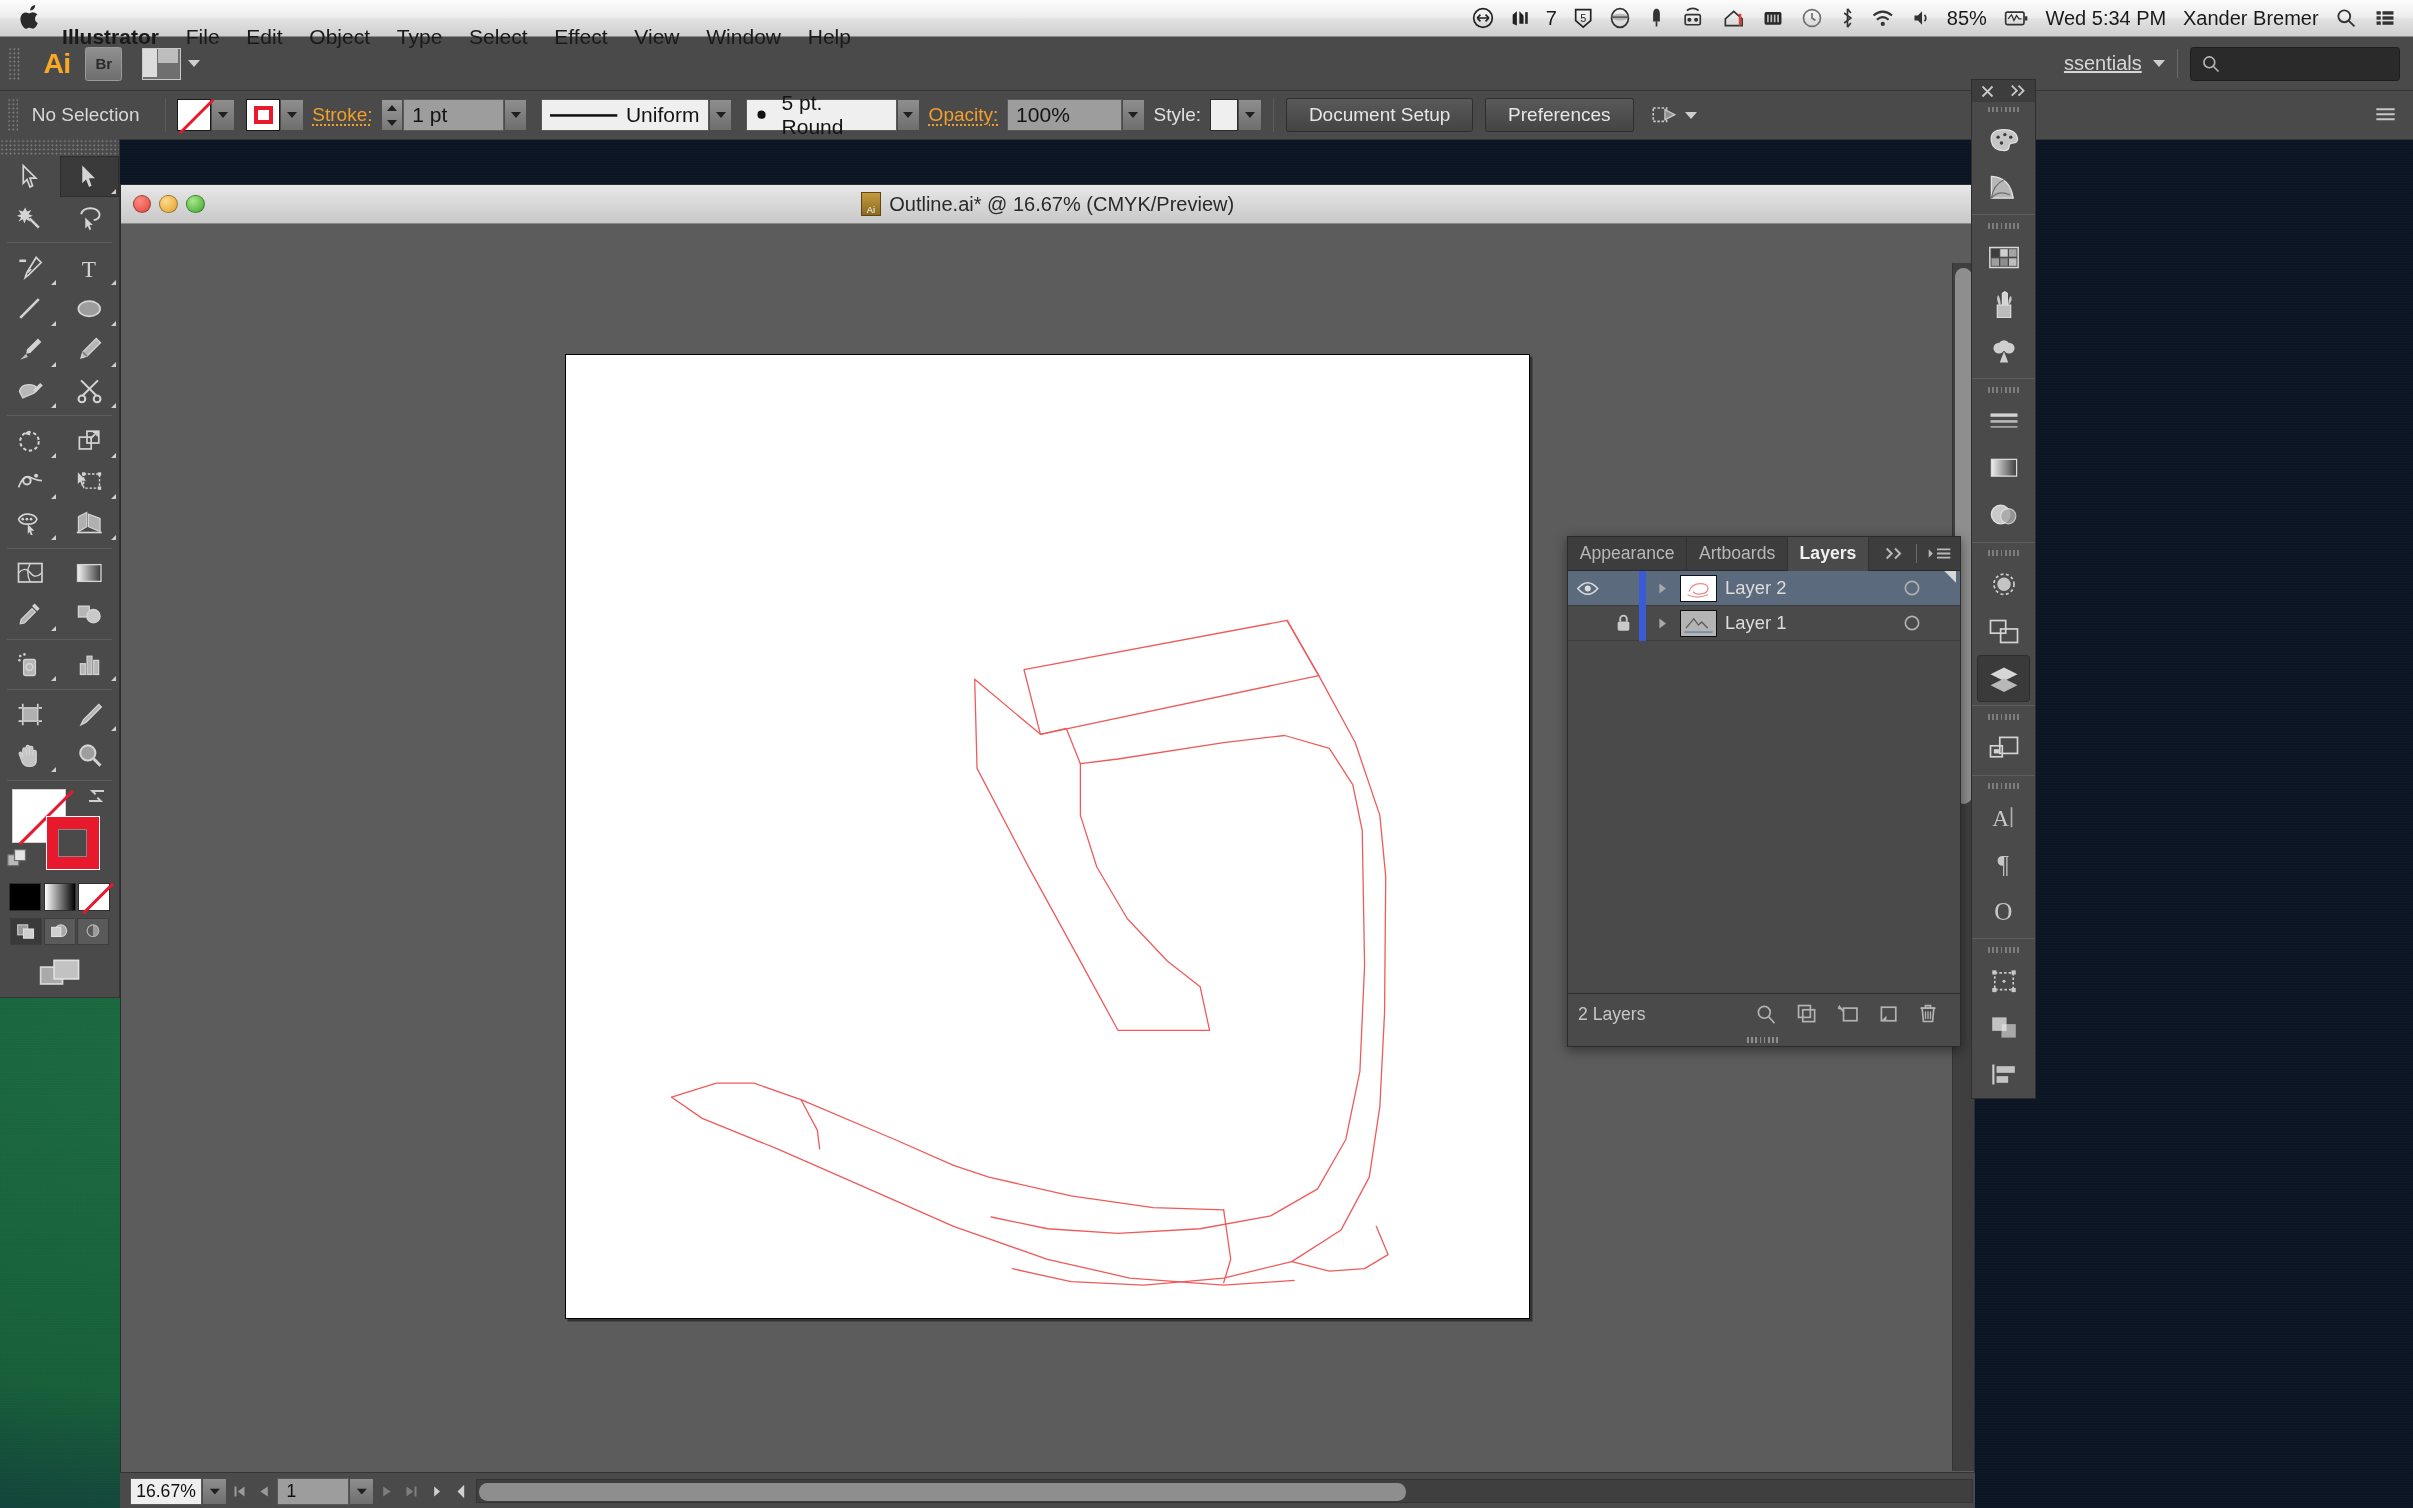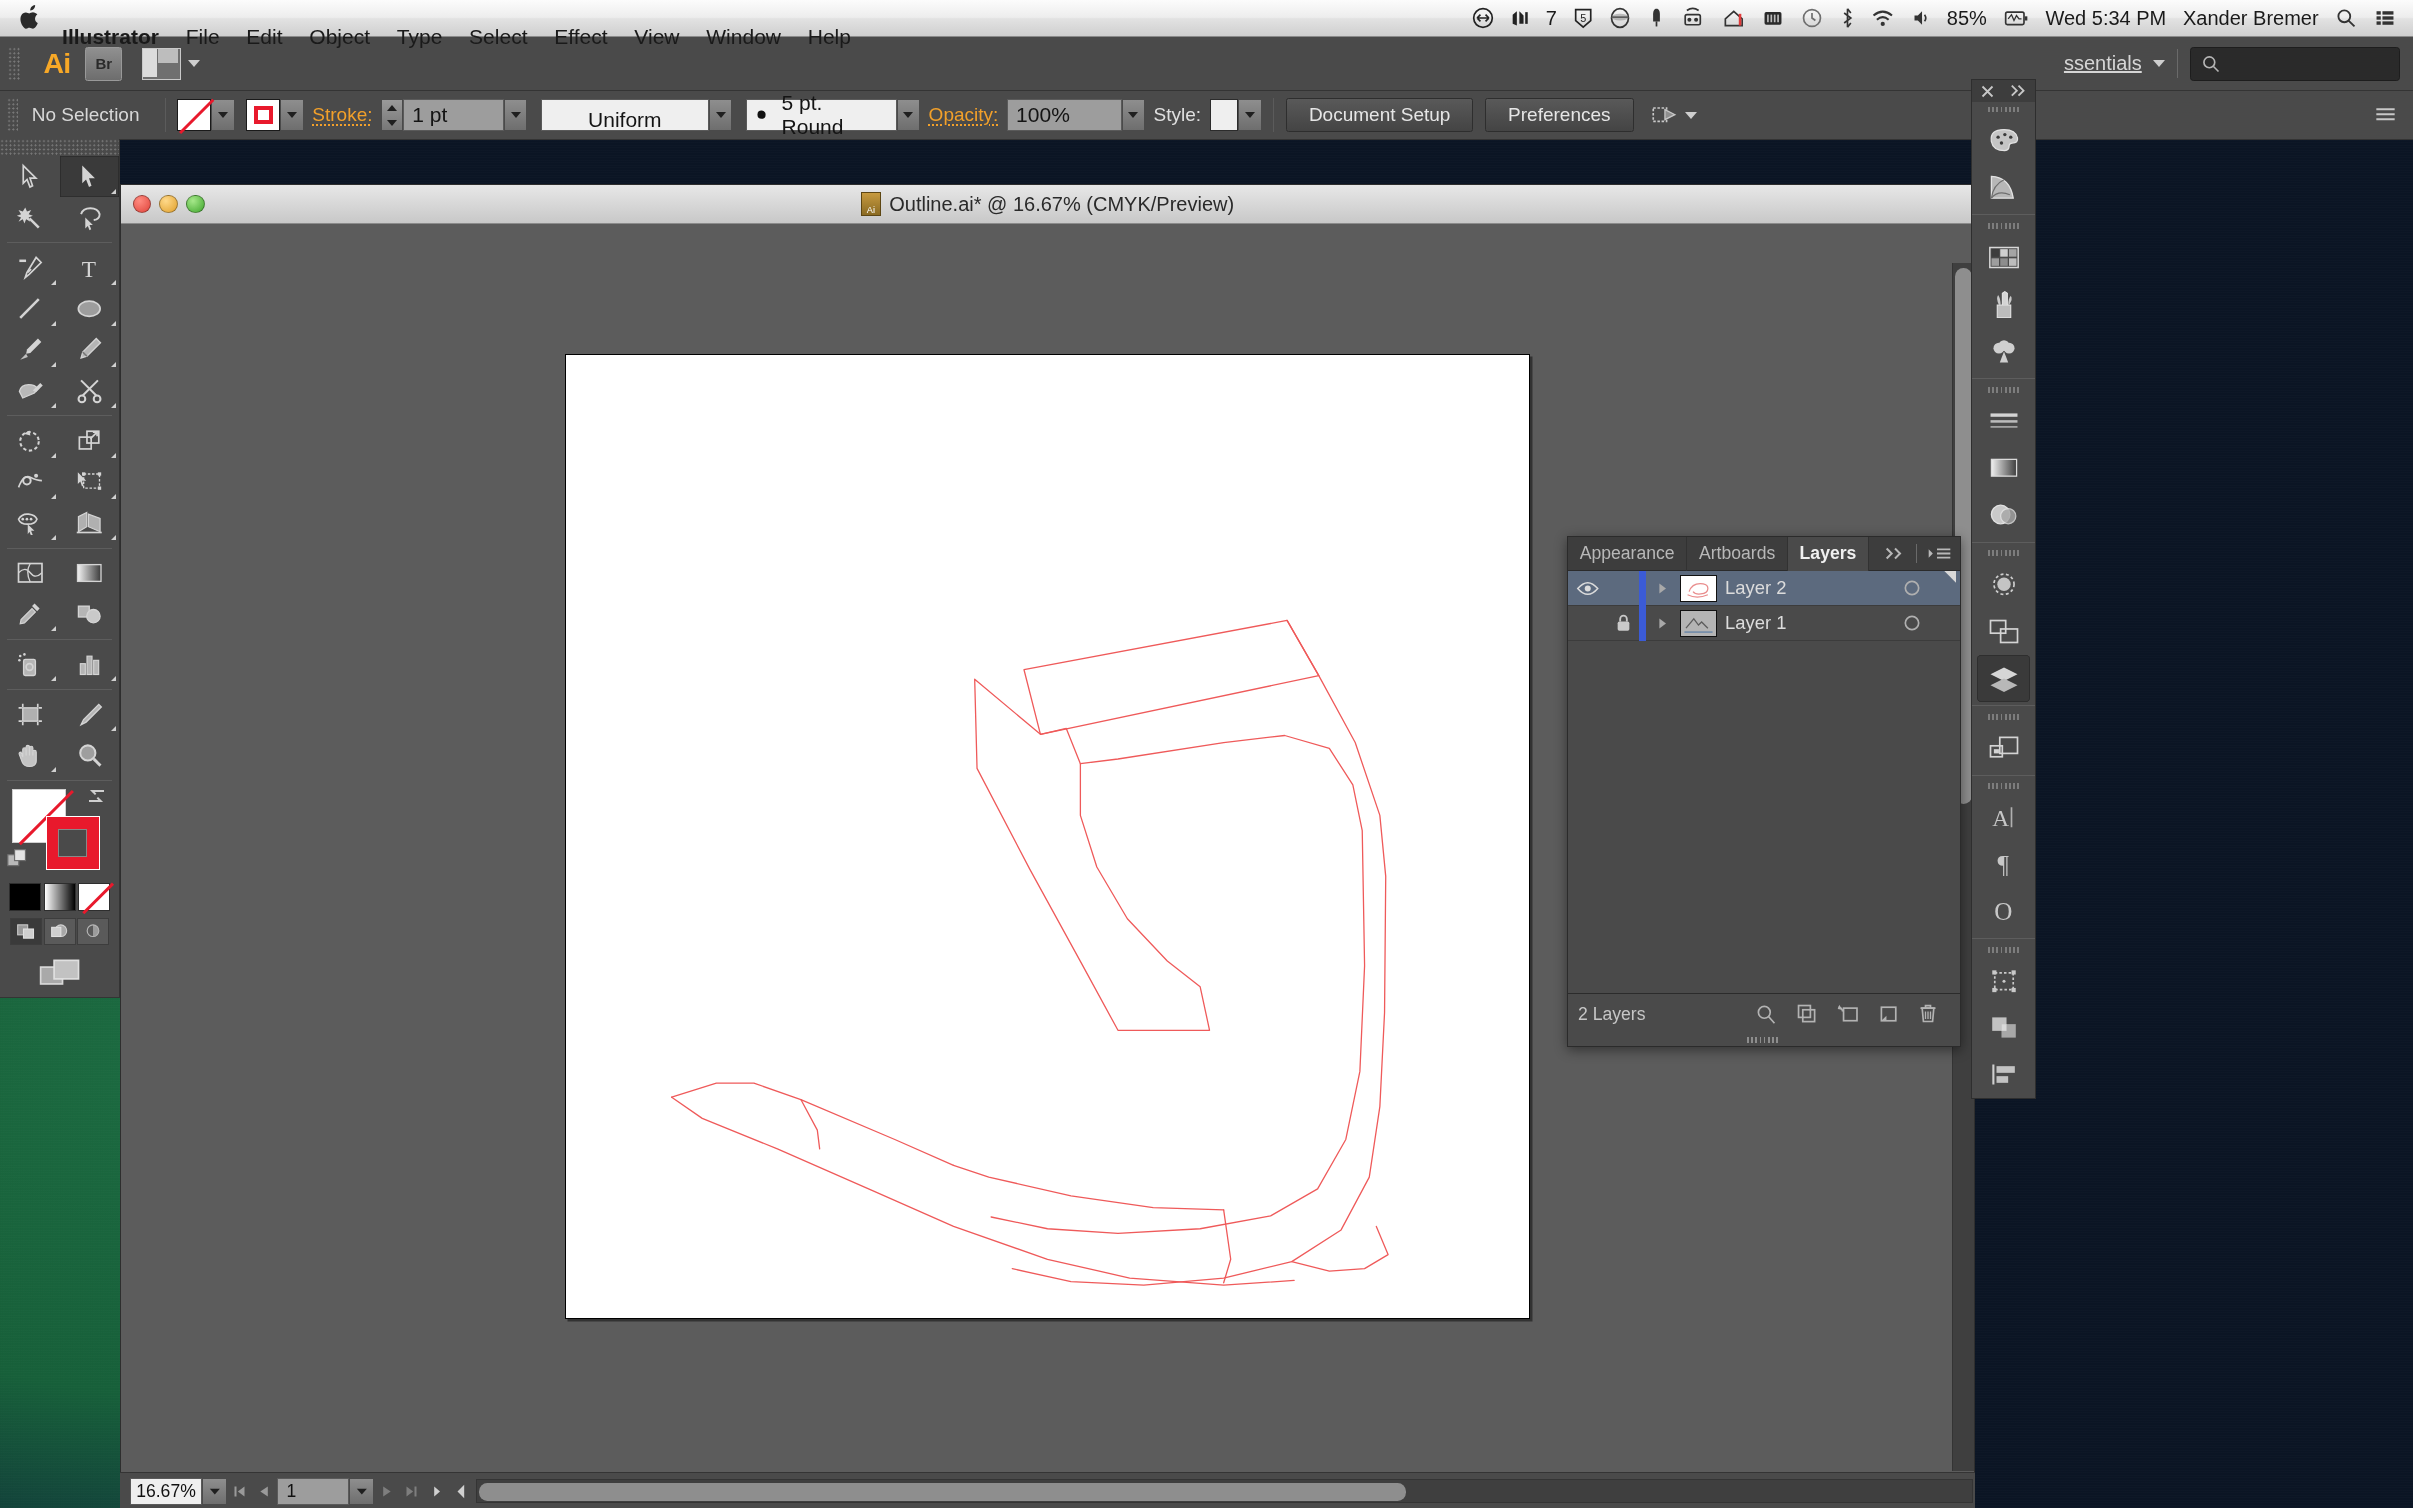--- a/index.html
+++ b/index.html
@@ -377,21 +377,21 @@
         <div class="spin">
             <i class="u"></i>
             <i class="d"></i>
           </div>
         <div class="fld" style="width:101px">1 pt</div>
         <div class="mini-drop">
             <i class="tri"></i>
           </div>
       </div>
       <div style="display:flex;align-items:center;margin-left:13.4px;">
-        <div class="fld light" style="width:168px;justify-content:flex-start;gap:8.4px;flex-direction:column;">
+        <div class="fld light" style="width:168px;justify-content:center;gap:8.4px;">
           <svg width="72" height="6.7" viewBox="0 0 86 8">
               <rect x="0" y="2.5" width="86" height="3.2" fill="#111"></rect>
             </svg>
           <span>Uniform</span>
         </div>
         <div class="mini-drop">
             <i class="tri"></i>
           </div>
       </div>
       <div style="display:flex;align-items:center;margin-left:13.4px;">

